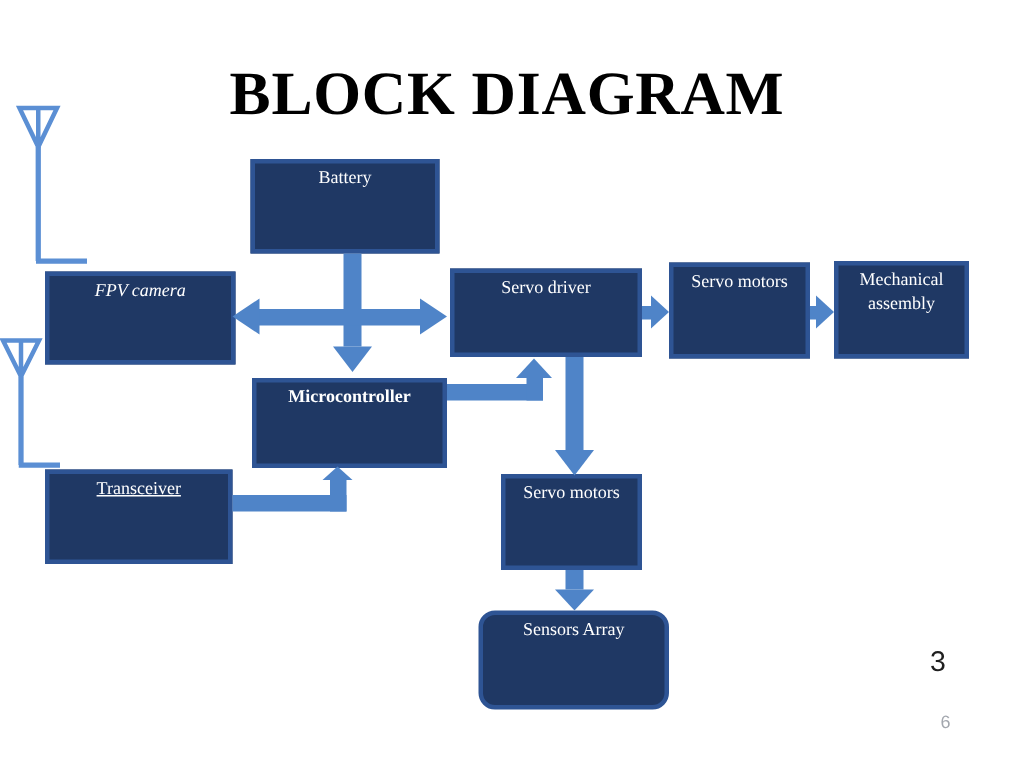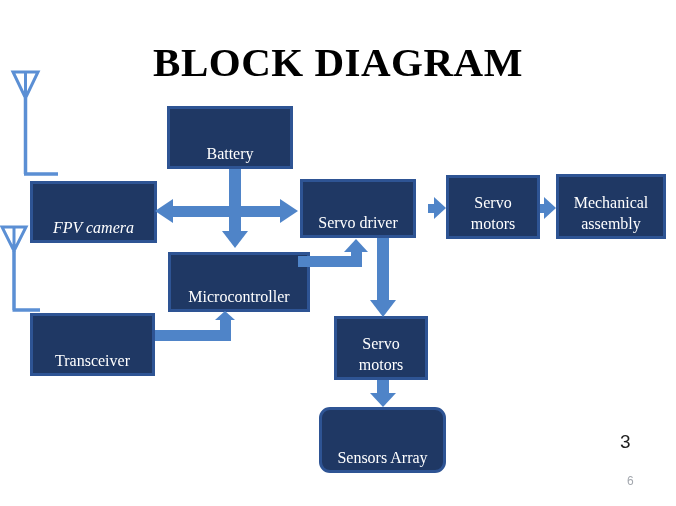--- a/index.html
+++ b/index.html
@@ -8,22 +8,22 @@
     overflow:hidden;font-family:"Liberation Serif", serif;
   }
   .slide-title{
     position:absolute;left:0;right:0;top:38px;margin:0;
     text-align:center;font-family:"Liberation Serif", serif;
     font-weight:bold;font-size:41px;line-height:48px;color:#000;
     letter-spacing:0.5px;
   }
   .node{
     position:absolute;background:#1F3864;border:3px solid #2E5494;
-    color:#ffffff;font-size:16px;line-height:1.32;
-    display:flex;align-items:flex-end;justify-content:center;
+    color:#ffffff;font-size:12px;line-height:1.32;
+    display:flex;align-items:flex-start;justify-content:center;
     text-align:center;box-sizing:border-box;padding:2px 4px;
   }
   .shaft{position:absolute;background:#4F84C8;}
   .head{position:absolute;width:0;height:0;}
   .head.down{border-left:13px solid transparent;border-right:13px solid transparent;border-top:17px solid #4F84C8;}
   .head.up{border-left:12px solid transparent;border-right:12px solid transparent;border-bottom:13px solid #4F84C8;}
   .head.up.small{border-left:10px solid transparent;border-right:10px solid transparent;border-bottom:9px solid #4F84C8;}
   .head.left{border-top:12px solid transparent;border-bottom:12px solid transparent;border-right:18px solid #4F84C8;}
   .head.right{border-top:11px solid transparent;border-bottom:11px solid transparent;border-left:12px solid #4F84C8;}
   .antenna{position:absolute;}
@@ -47,37 +47,37 @@
   </svg>
 
   <div class="node" style="left:167px;top:106px;width:126px;height:63px;">
     <span>Battery</span>
   </div>
 
   <div class="node" style="left:30px;top:181px;width:127px;height:62px;font-style:italic;">
     <span>FPV camera</span>
   </div>
 
-  <div class="node" style="left:300px;top:179px;width:116px;height:59px;">
+  <div class="node" style="left:300px;top:179px;width:128px;height:59px;">
     <span>Servo driver</span>
   </div>
 
   <div class="node" style="left:446px;top:175px;width:94px;height:64px;">
     <span>Servo motors</span>
   </div>
 
-  <div class="node" style="left:556px;top:174px;width:110px;height:65px;">
+  <div class="node" style="left:556px;top:174px;width:90px;height:65px;">
     <span>Mechanical assembly</span>
   </div>
 
-  <div class="node" style="left:168px;top:252px;width:142px;height:60px;">
+  <div class="node" style="left:168px;top:252px;width:130px;height:60px;font-weight:bold;">
     <span>Microcontroller</span>
   </div>
 
-  <div class="node" style="left:30px;top:313px;width:125px;height:63px;">
+  <div class="node" style="left:30px;top:313px;width:125px;height:63px;text-decoration:underline;">
     <span>Transceiver</span>
   </div>
 
   <div class="node" style="left:334px;top:316px;width:94px;height:64px;">
     <span>Servo motors</span>
   </div>
 
   <div class="node" style="left:319px;top:407px;width:127px;height:66px;border-radius:11px;">
     <span>Sensors Array</span>
   </div>

